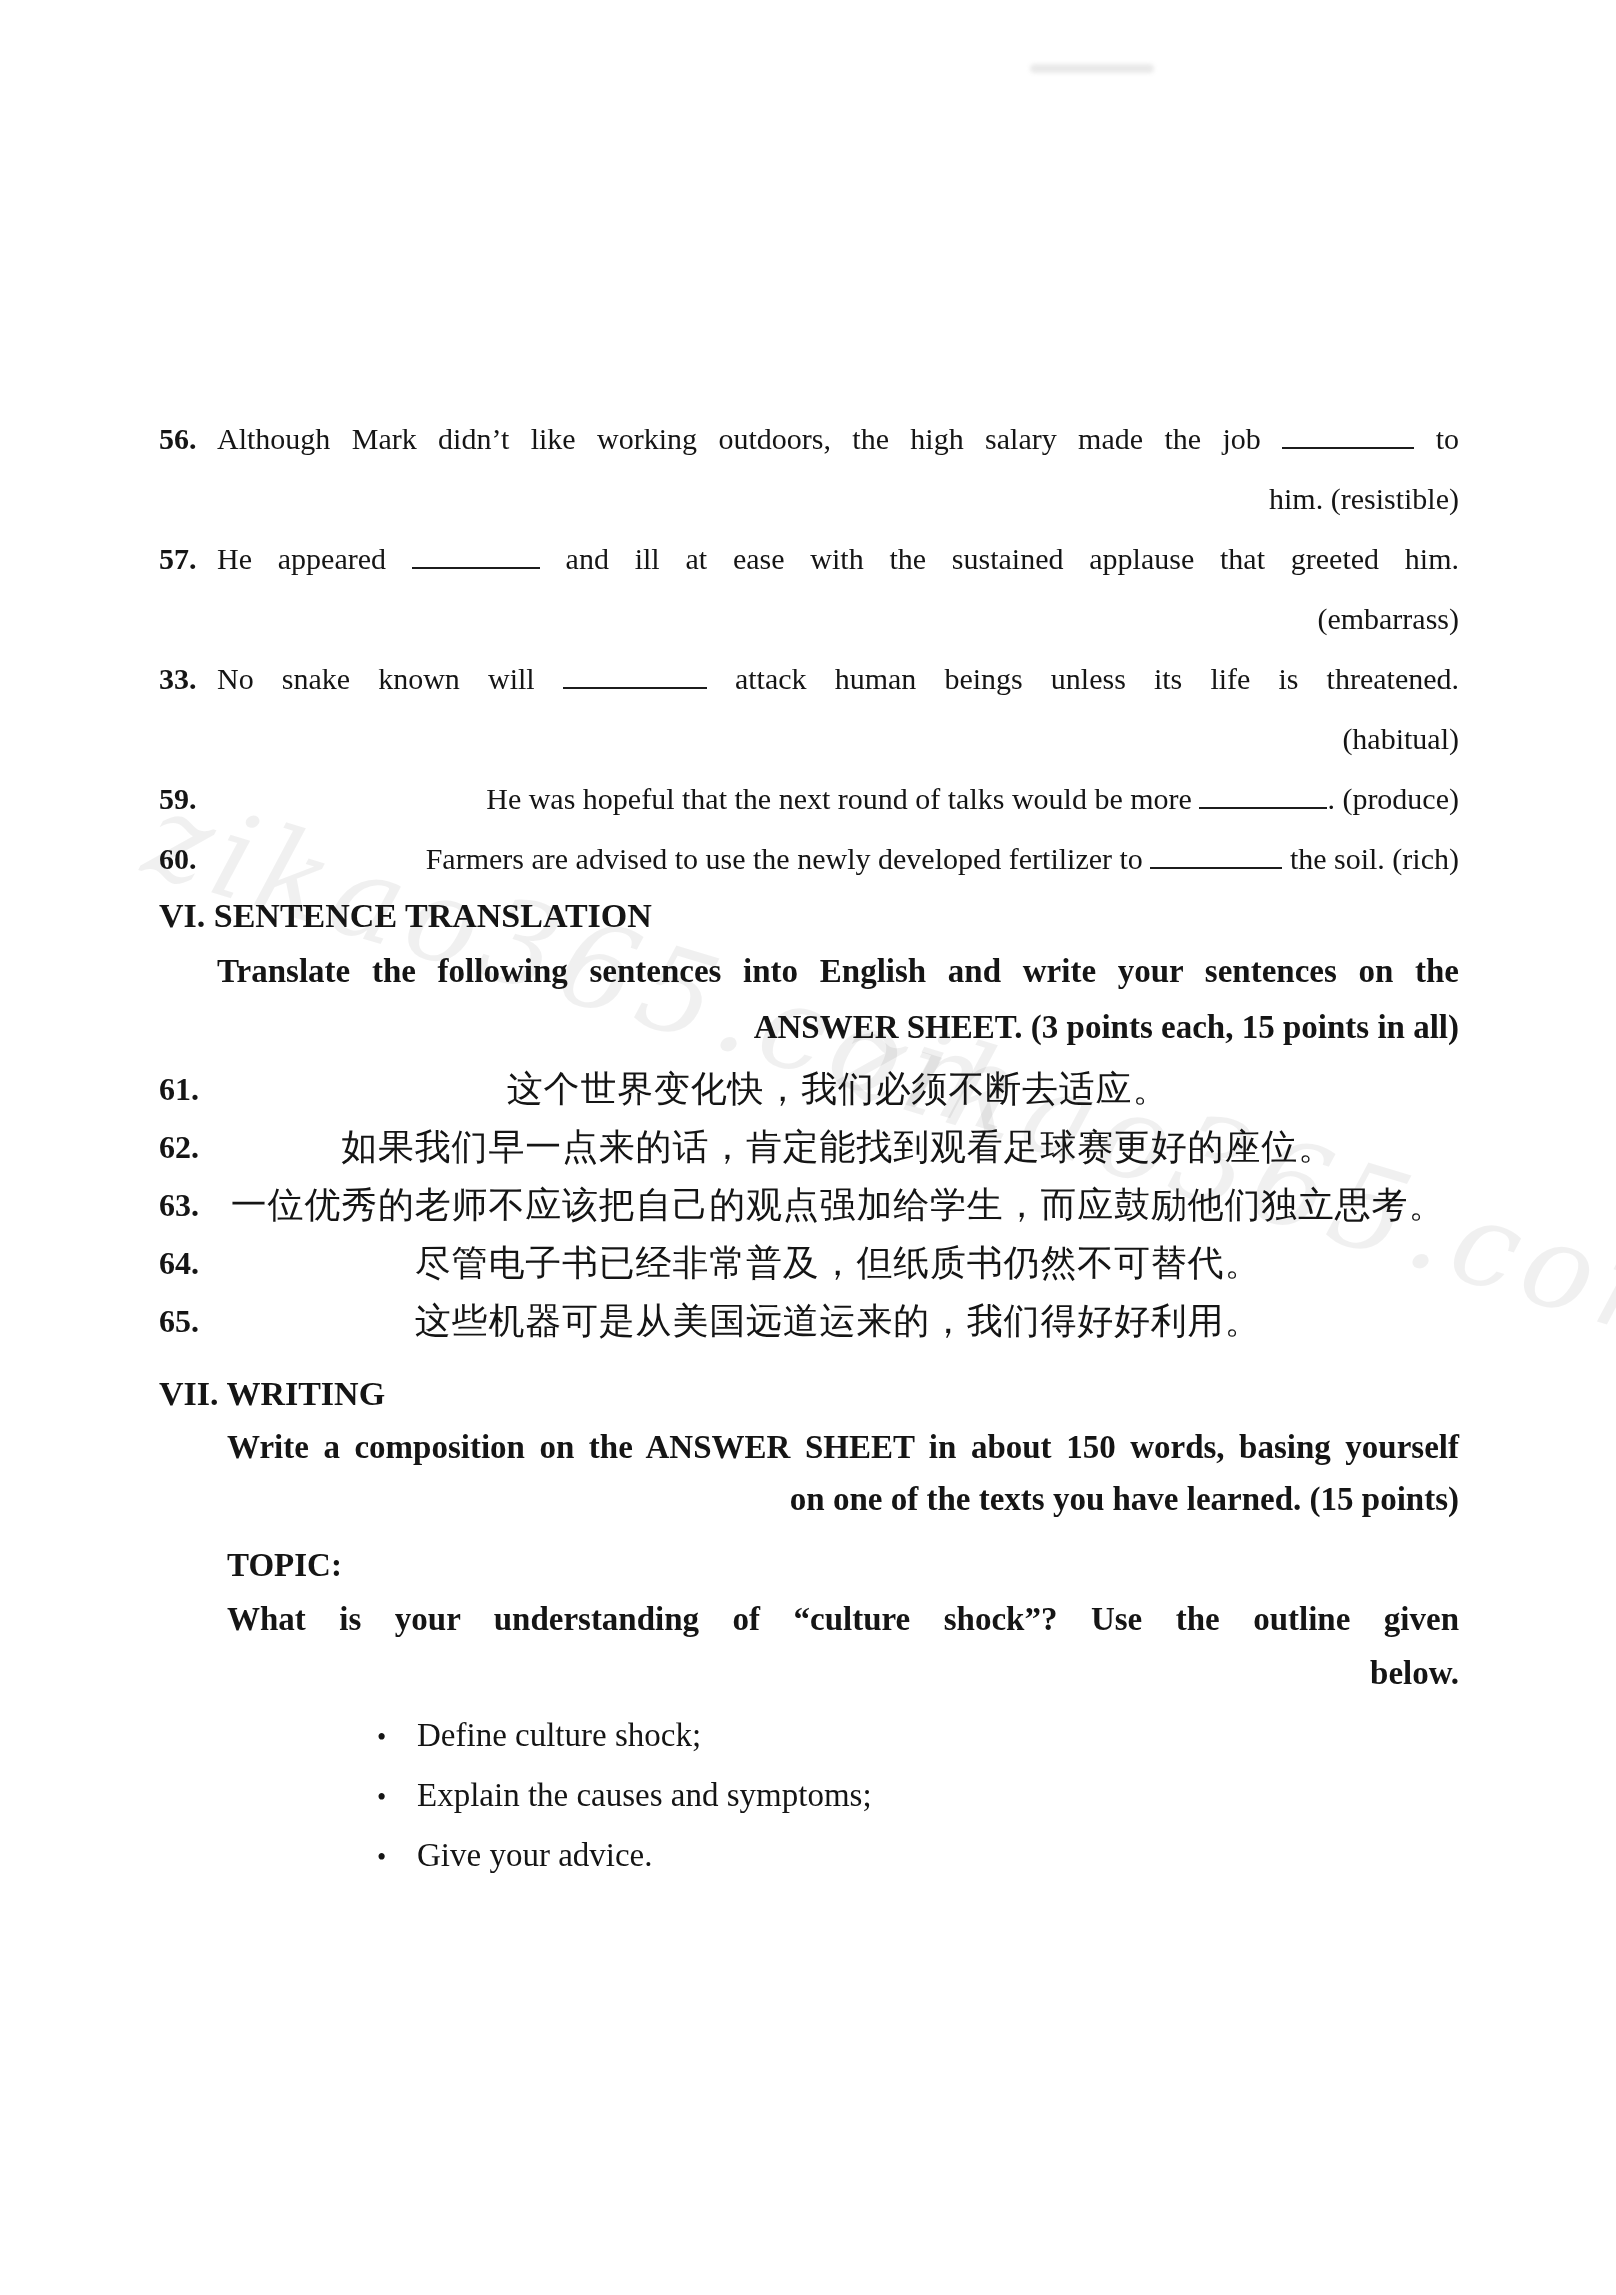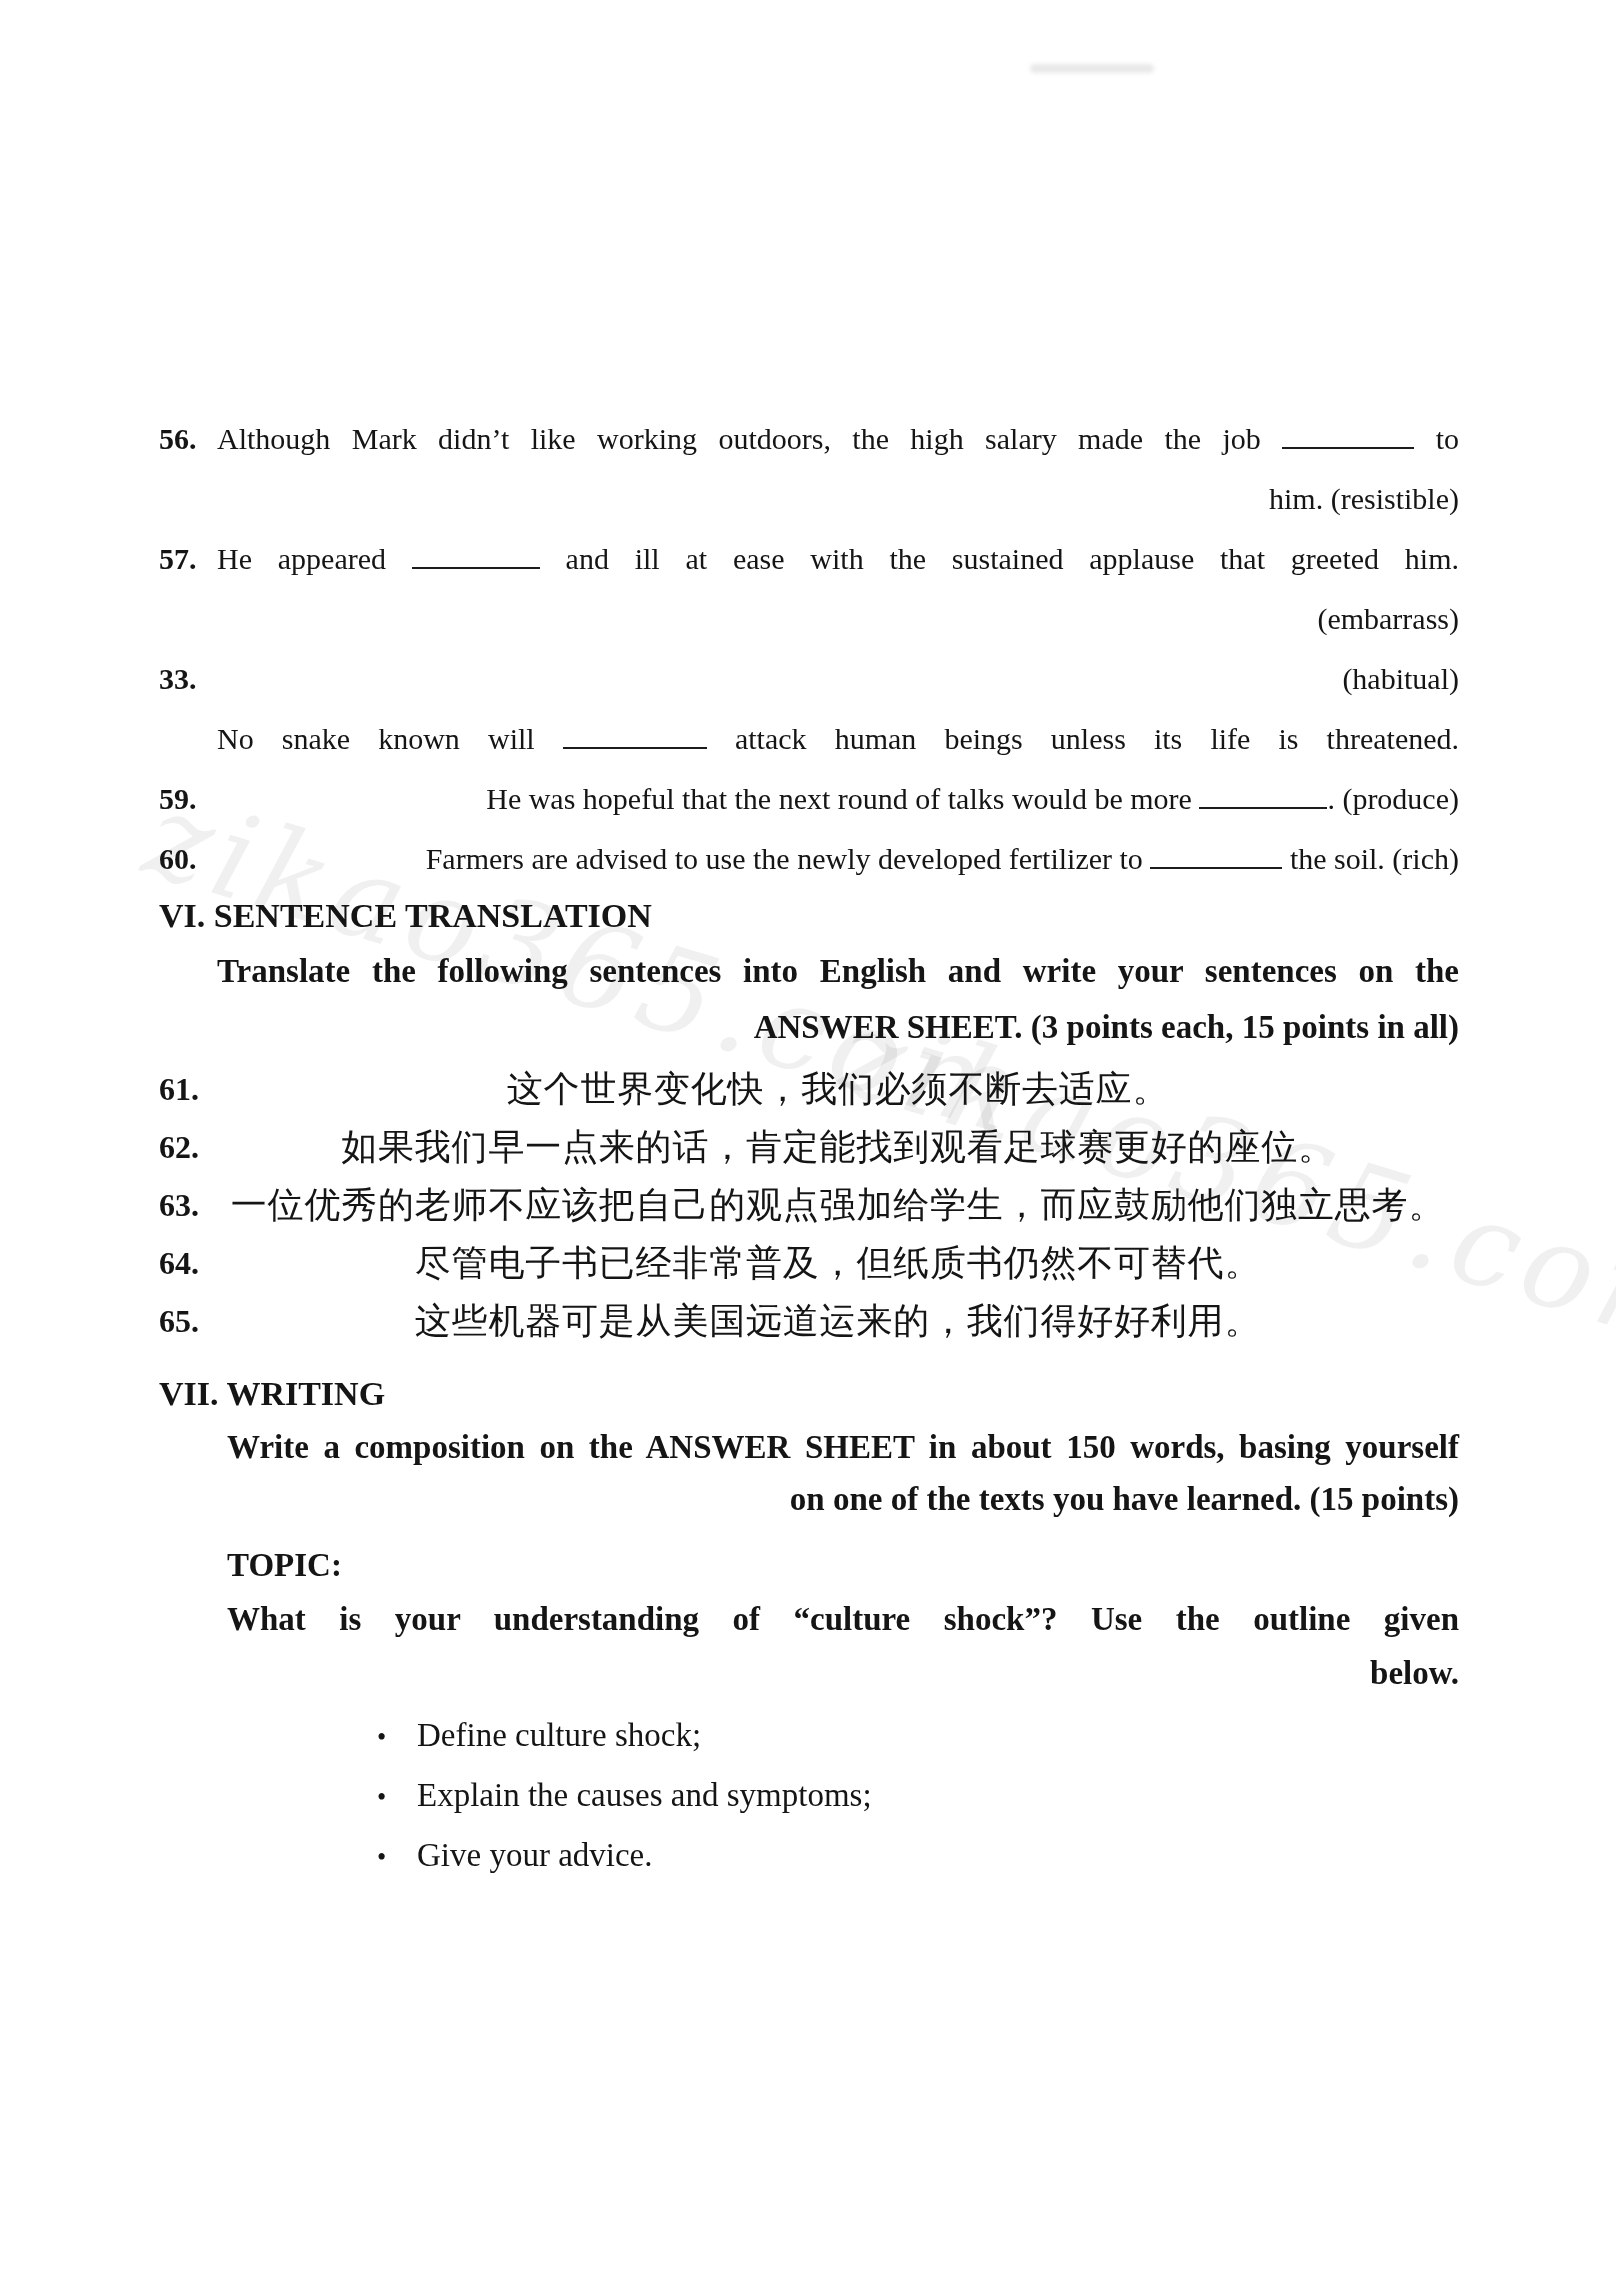--- a/index.html
+++ b/index.html
@@ -164,22 +164,22 @@
         <div class="qnum">57.</div>
         <div class="qbody">
           <div class="line just"><span>He appeared</span> <span class="blank" style="width:128px"></span> <span>and ill at ease with the sustained applause that greeted him.</span></div>
           <div class="line nowrap">(embarrass)</div>
         </div>
       </div>
 
       <div class="q">
         <div class="qnum">33.</div>
         <div class="qbody">
+          <div class="line just"><span>No snake known will</span> <span class="blank" style="width:144px"></span> <span>attack human beings unless its life is threatened.</span></div>
           <div class="line nowrap">(habitual)</div>
-          <div class="line just"><span>No snake known will</span> <span class="blank" style="width:144px"></span> <span>attack human beings unless its life is threatened.</span></div>
         </div>
       </div>
 
       <div class="q">
         <div class="qnum">59.</div>
         <div class="qbody">
           <div class="line nowrap"><span>He was hopeful that the next round of talks would be more</span> <span class="blank" style="width:128px"></span><span>. (produce)</span></div>
         </div>
       </div>
 

